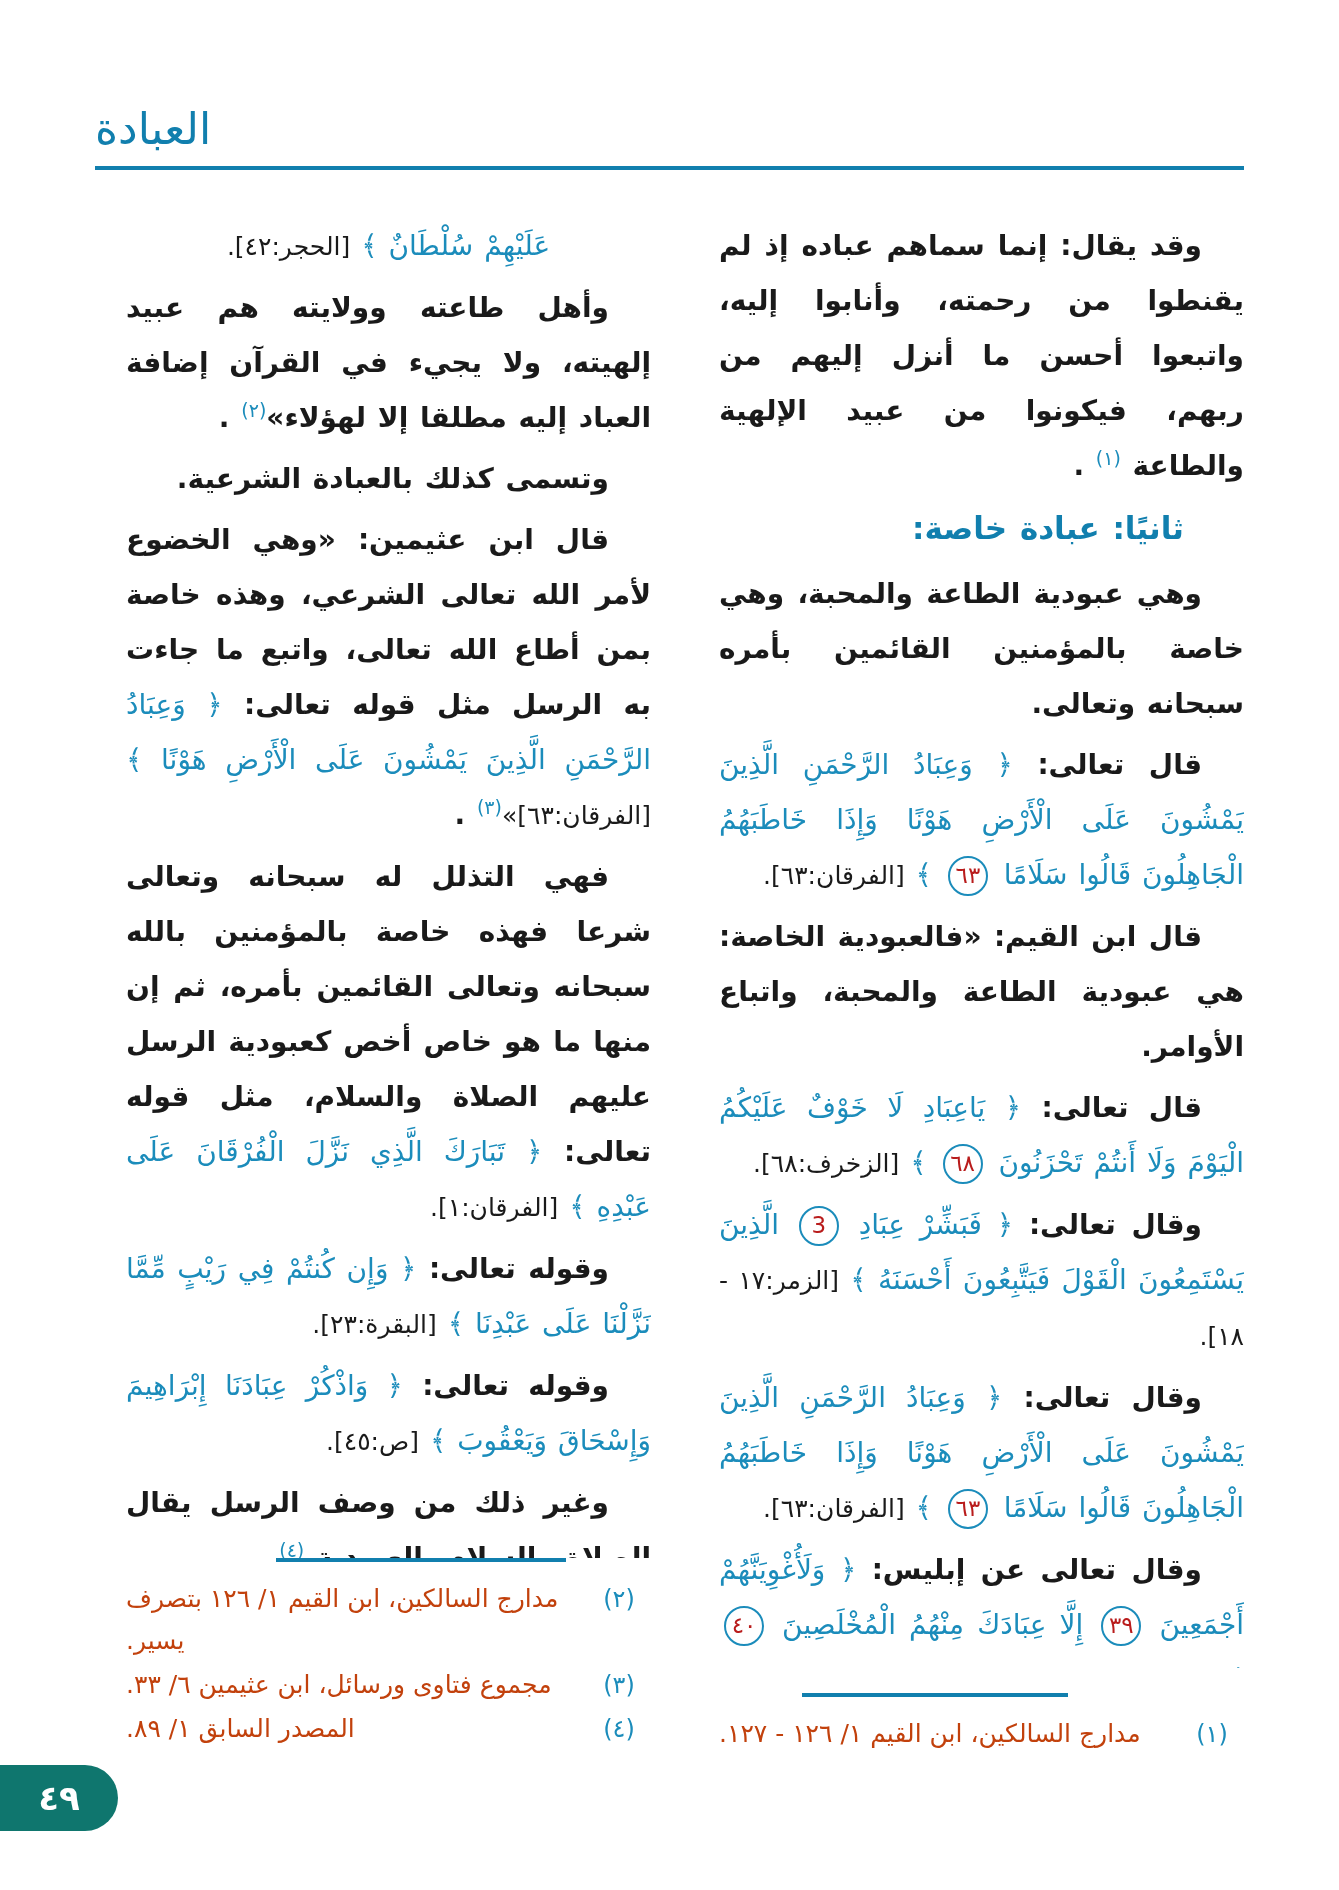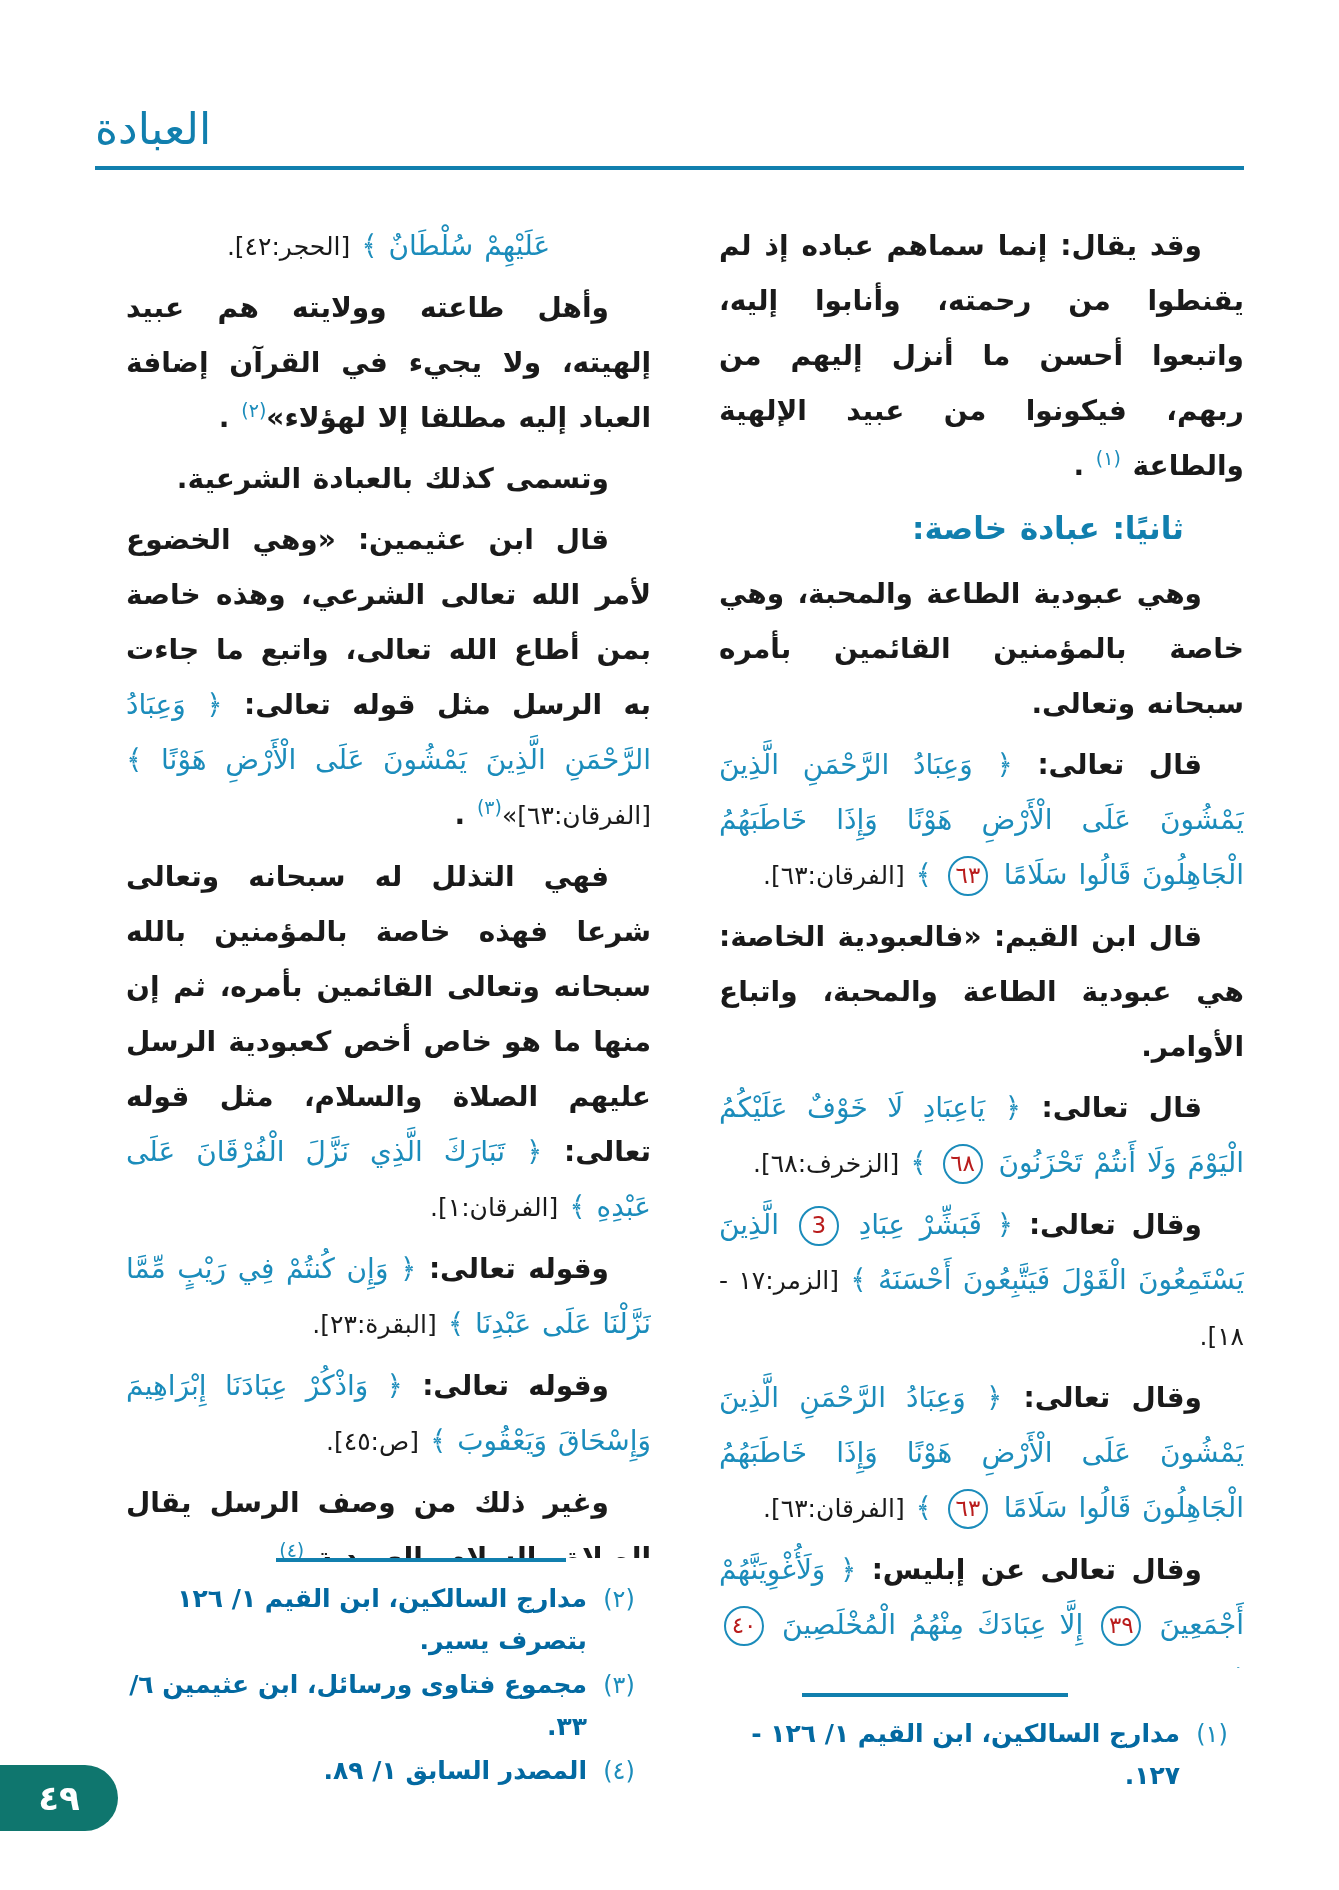--- a/index.html
+++ b/index.html
@@ -74,22 +74,22 @@
     display:flex;direction:rtl;align-items:flex-start;
     margin-bottom:2px;
   }
   .fn-marker{
     flex:0 0 64px;
     color:#1B8CBB;font-size:24px;font-weight:normal;
     line-height:42px;text-align:center;
   }
   .fn-text{
     flex:1;
-    color:#0369a1;font-size:25px;font-weight:bold;
-    line-height:42px;text-align:right;
+    color:#c2410c;font-size:25px;font-weight:normal;
+    line-height:42px;text-align:left;
   }
   
   .page-pill{
     position:absolute;left:0;top:1765px;
     width:118px;height:66px;
     background:#0f766e;
     border-radius:0 33px 33px 0;
     display:flex;align-items:center;justify-content:center;
   }
   .page-number{color:#ffffff;font-size:34px;font-weight:bold;}

